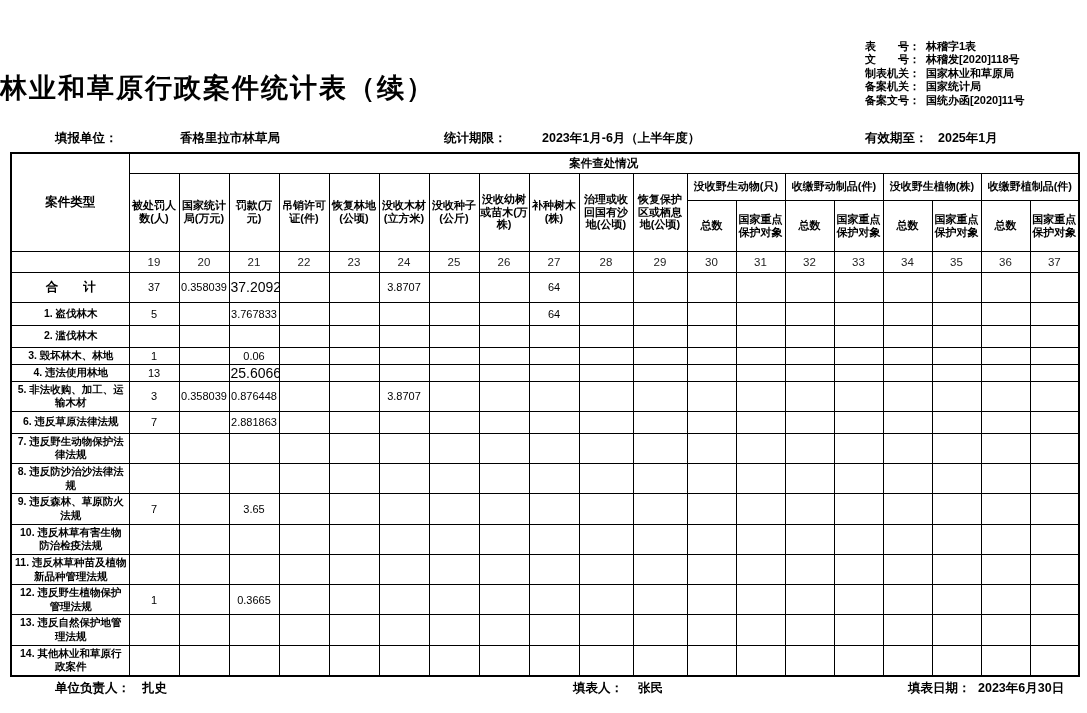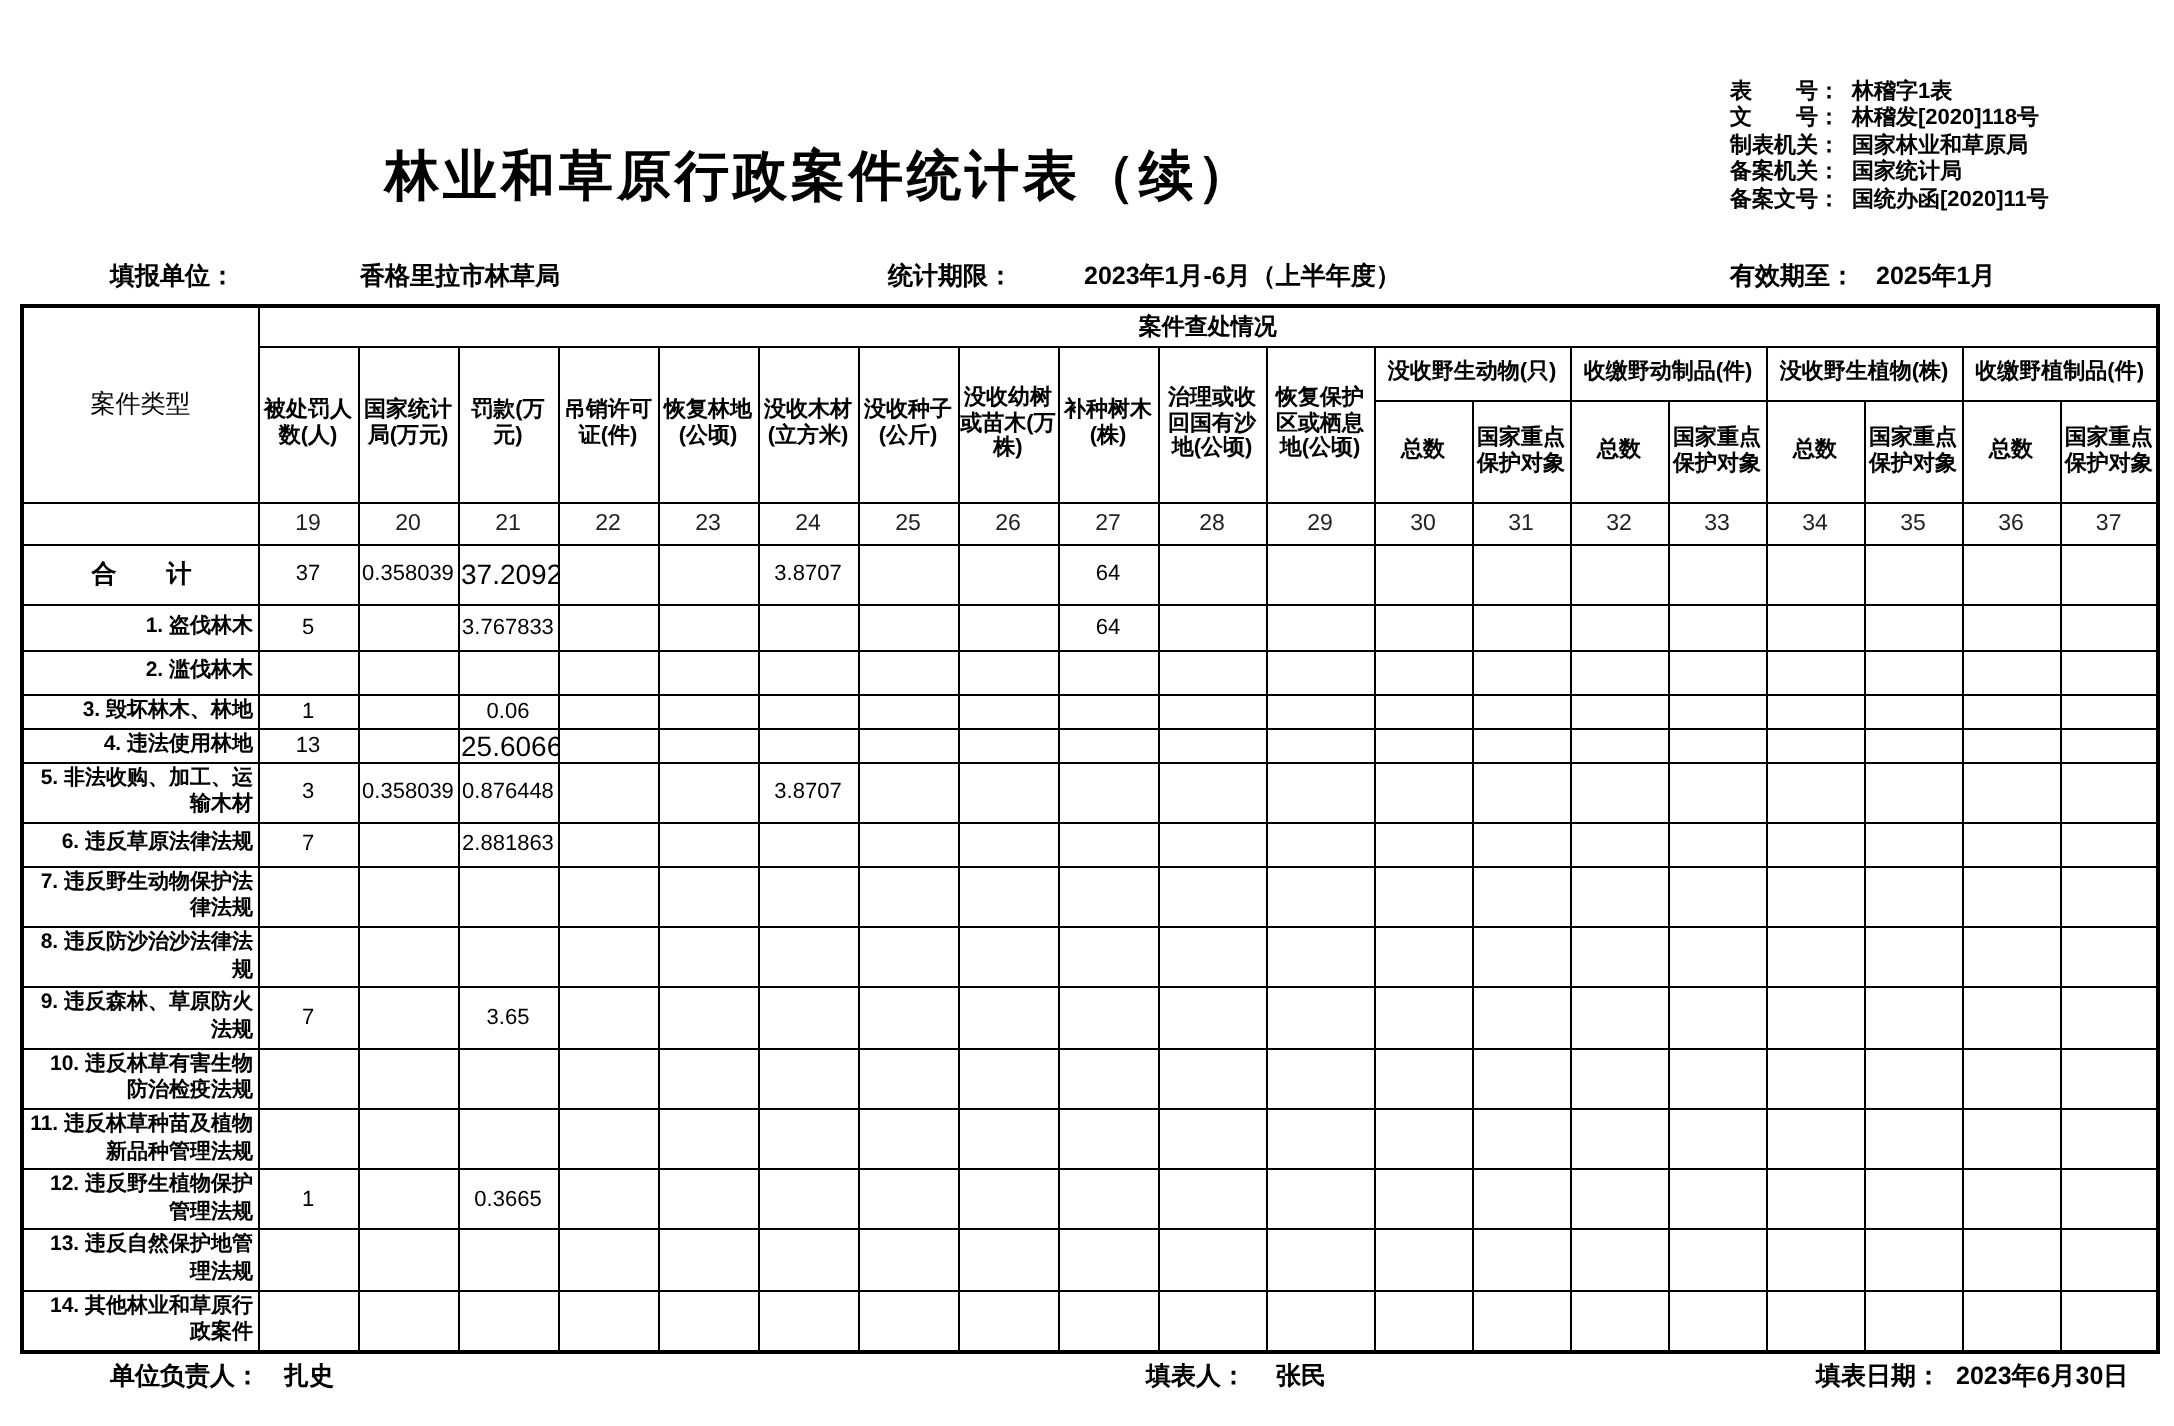--- a/index.html
+++ b/index.html
@@ -1,21 +1,21 @@
 <!DOCTYPE html>
 <html><head>
 <meta charset="utf-8">
 <style>
   html,body{margin:0;padding:0;background:#fff;}
   .sheet{
     position:relative;width:1087px;height:713px;background:#fff;overflow:hidden;
     font-family:"Liberation Sans","DejaVu Sans",sans-serif;color:#000;
   }
   .title{
-    position:absolute;top:70px;left:0;width:820px;text-align:center;
+    position:absolute;top:70px;left:0;width:820px;
     font-size:27px;font-weight:bold;letter-spacing:2px;
   }
   .meta{position:absolute;top:40px;left:865px;font-size:11px;font-weight:bold;line-height:13.4px;}
   .meta-line{white-space:pre;}
   .meta-label{white-space:pre;}
   .meta-value{padding-left:6px;}
   .form-row,.footer-row{position:absolute;left:0;width:872px;height:18px;font-size:12.5px;font-weight:bold;}
   .form-row{top:130px;}
   .footer-row{top:680px;}
   .abs{position:absolute;white-space:nowrap;}
@@ -37,29 +37,29 @@
     border-collapse:collapse;table-layout:fixed;
     border:2px solid #000;
   }
   .main-table th,.main-table td{
     border:1px solid #000;overflow:hidden;vertical-align:middle;padding:0;
   }
   thead tr:nth-child(1){height:20px;}
   thead tr:nth-child(2){height:27px;}
   thead tr:nth-child(3){height:51px;}
   thead tr:nth-child(4){height:21px;}
-  .corner-cell{font-size:12.5px;font-weight:normal;text-align:center;}
+  .corner-cell{font-size:12.5px;font-weight:bold;text-align:center;}
   .top-header{font-size:11.5px;font-weight:bold;text-align:center;}
   .col-header{
     font-size:11px;font-weight:bold;text-align:center;
     word-break:break-all;line-height:1.18;padding:0 2px;
   }
   .num-row td{text-align:center;font-size:11.5px;font-weight:normal;color:#222;}
   tbody th.row-label{
-    text-align:right;font-size:10.5px;font-weight:bold;line-height:1.3;
+    text-align:center;font-size:10.5px;font-weight:bold;line-height:1.3;
     padding:1px 2px 1px 3px;word-break:break-all;
   }
   tbody th.total-label{text-align:center;font-size:12.5px;white-space:pre;}
   tbody td.val{text-align:center;font-size:11px;font-weight:normal;padding:0 1px;}
   tbody td.val.small{font-size:14px;}
 </style>
 </head>
 <body>
 
 <div class="sheet">

